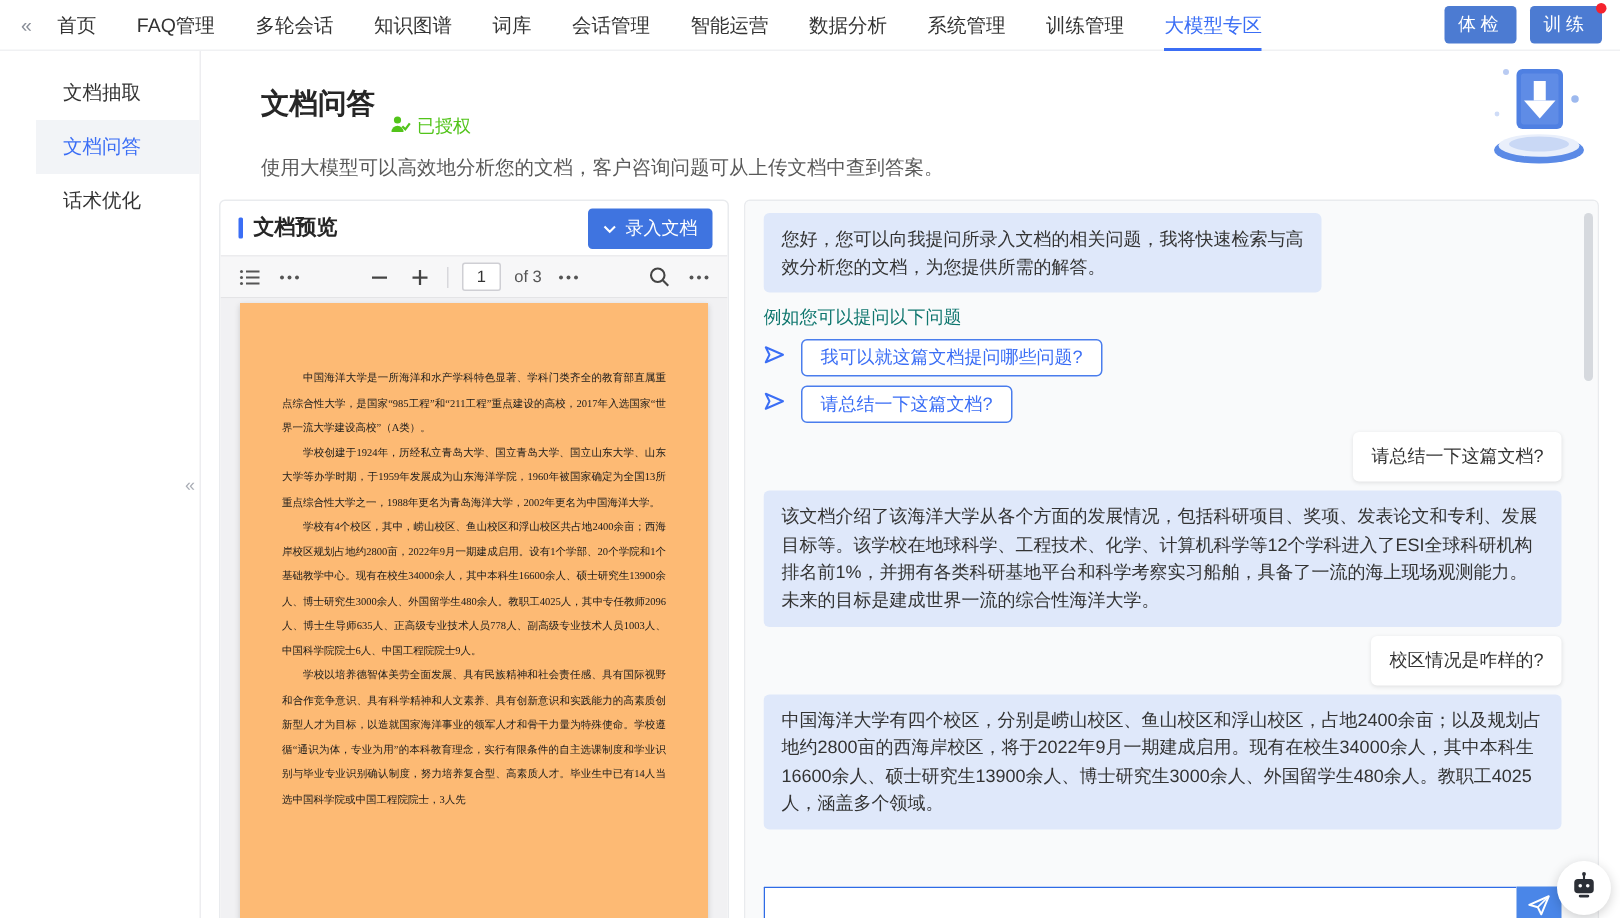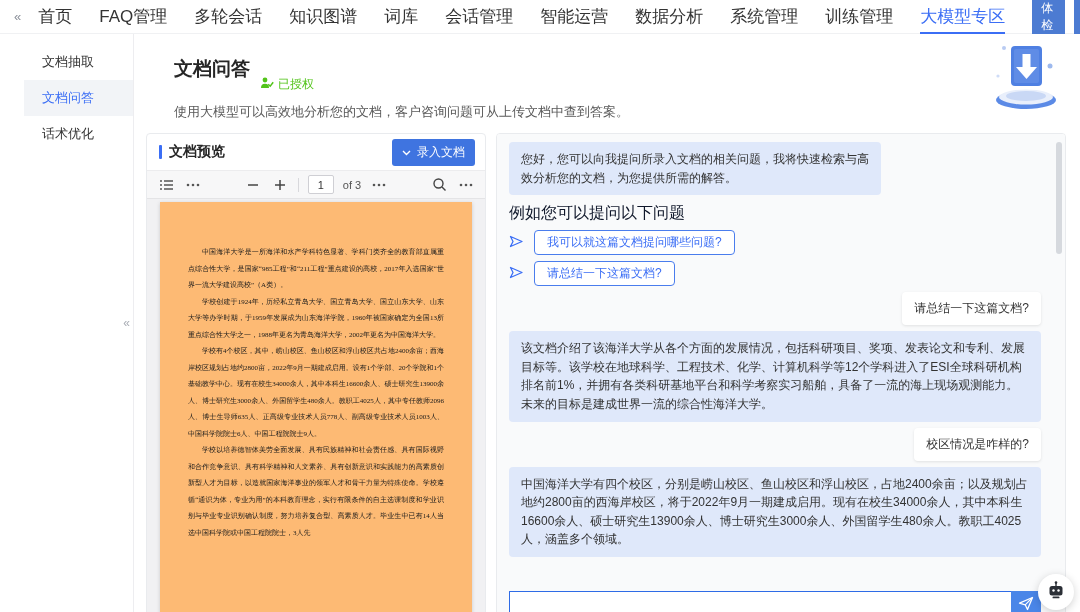--- a/index.html
+++ b/index.html
@@ -3,21 +3,21 @@
 <meta charset="utf-8">
 <style>
   * { box-sizing: border-box; margin: 0; padding: 0; }
   html,body { width:1080px; height:612px; overflow:hidden; background:#fff;
     font-family:"Liberation Sans","DejaVu Sans",sans-serif; }
 
   
   .topnav { height:34px; display:flex; align-items:center; padding:0 12px 0 14px;
     border-bottom:1px solid #f0f1f3; background:#fff; }
   .nav-collapse { color:#8a8f99; font-size:13px; margin-right:17px; cursor:pointer; }
-  .nav-item { font-size:17px; color:#333; margin-right:27px; height:34px; line-height:33px;
+  .nav-item { font-size:13px; color:#333; margin-right:27px; height:34px; line-height:33px;
     cursor:pointer; white-space:nowrap; }
   .nav-item.active { color:#3b6ef5; border-bottom:2px solid #3b6ef5; }
   .nav-actions { margin-left:auto; display:flex; gap:9px; }
   .nav-btn { background:#4c7bd2; color:#fff; font-size:12px; padding:4px 9px; border-radius:3px;
     position:relative; letter-spacing:3px; cursor:pointer; }
   .nav-btn .dot { position:absolute; top:-2px; right:-3px; width:7px; height:7px;
     border-radius:50%; background:#f5222d; }
 
   
   .layout { display:flex; height:578px; background:#fff; }
@@ -68,21 +68,21 @@
   
   .chat-body { flex:1; background:#f9fafb; display:flex; flex-direction:column;
     padding:8px 12px 10px; position:relative; overflow:hidden; }
   .chat-scroll { flex:1; display:flex; flex-direction:column; gap:6px; overflow:hidden;
     padding-right:12px; }
   .bubble-ai { background:#dfe8fa; border-radius:4px; padding:8px 12px; font-size:12px;
     line-height:1.55; color:#333; align-self:flex-start; }
   .bubble-ai.greeting { max-width:70%; }
   .bubble-user { background:#fff; border-radius:4px; padding:8px 12px; font-size:12px;
     color:#333; align-self:flex-end; box-shadow:0 1px 3px rgba(0,0,0,0.10); }
-  .hint { font-size:16px; color:#0f172a; margin-top:2px; }
+  .hint { font-size:12px; color:#0f766e; margin-top:2px; }
   .sugg-row { display:flex; align-items:center; gap:10px; }
   .sugg-btn { border:1px solid #4a7ded; color:#3b6ef5; background:#fff; border-radius:4px;
     font-size:12px; padding:3px 12px; cursor:pointer; }
   .chat-input-row { display:flex; margin-top:8px; height:25px; flex-shrink:0; margin-right:12px; }
   .chat-input { flex:1; border:1px solid #2e6be6; border-right:none; padding:2px 7px;
     font-size:12px; outline:none; border-radius:1px 0 0 1px; background:#fff; }
   .send-btn { width:30px; background:#4a86e8; display:flex; align-items:center;
     justify-content:center; border-radius:0 2px 2px 0; cursor:pointer; }
   .chat-scrollbar { position:absolute; right:3px; top:8px; width:6px; height:112px;
     background:#d6d9de; border-radius:3px; cursor:pointer; }

